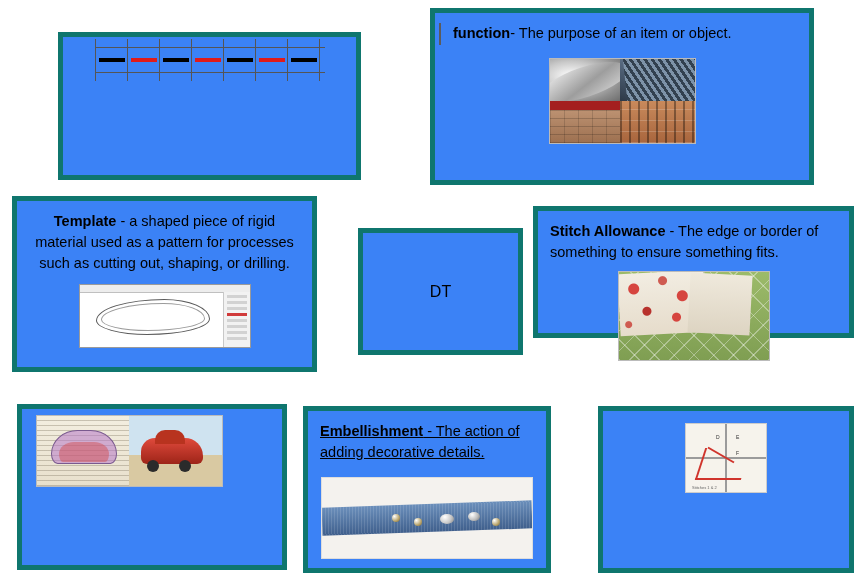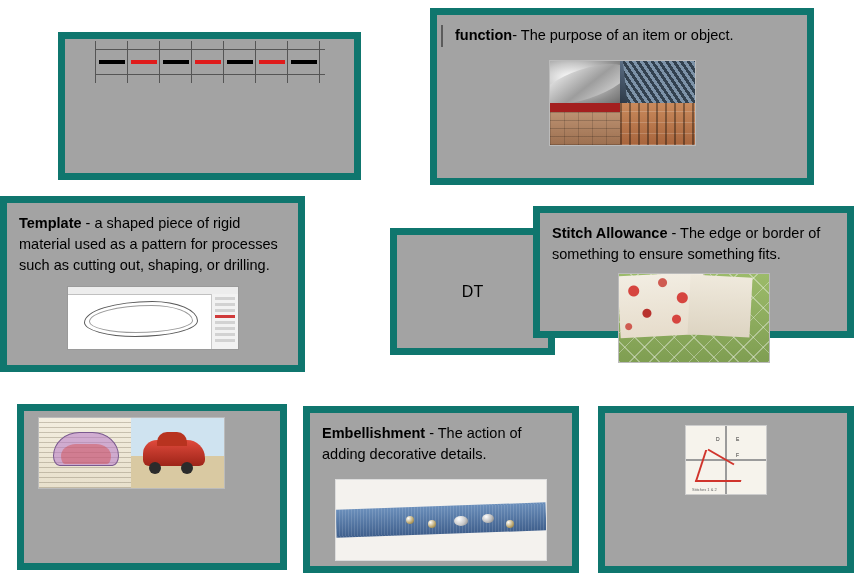--- a/index.html
+++ b/index.html
@@ -10,40 +10,39 @@
   body {
     width: 867px;
     height: 588px;
     position: relative;
     font-family: "Liberation Sans", sans-serif;
     color: #000000;
     overflow: hidden;
   }
   .card {
     position: absolute;
-    border: 7px solid #0f766e;
-    background: #a3a3a3;
+    border: 5px solid #0f766e;
+    background: #3b82f6;
     box-sizing: border-box;
   }
   .card-text {
     font-size: 14.5px;
     line-height: 1.45;
     padding: 10px 12px 4px 12px;
   }
   .term {
     font-weight: bold;
   }
   .center-card {
     display: flex;
     flex-direction: column;
     align-items: center;
     justify-content: center;
     gap: 18px;
     font-size: 16px;
-    margin-left: 32px;
   }
   .imgwrap {
     display: flex;
     justify-content: center;
     align-items: center;
     width: 100%;
   }
 
   
   .stitch-diagram {
@@ -360,21 +359,21 @@
   <div class="imgwrap" style="margin-top:10px;">
     <div class="collage-fn">
       <div class="fn-a"></div>
       <div class="fn-b"></div>
       <div class="fn-c"></div>
       <div class="fn-d"></div>
     </div>
   </div>
 </div>
 
-<div class="card" style="left:0; top:196px; width:305px; height:176px;">
+<div class="card" style="left:12px; top:196px; width:305px; height:176px;text-align:center;">
   <div class="card-text">
     <span class="term">Template</span><span> - a shaped piece of rigid material used as a pattern for processes such as cutting out, shaping, or drilling.</span>
   </div>
   <div class="imgwrap" style="margin-top:6px;">
     <div class="cad">
       <div class="topbar"></div>
       <div class="blob"></div>
       <div class="blob2"></div>
       <div class="sidebar">
         <i></i>
@@ -418,21 +417,21 @@
       <div class="photo">
         <div class="car"></div>
         <div class="cab"></div>
         <div class="w1"></div>
         <div class="w2"></div>
       </div>
     </div>
   </div>
 </div>
 
-<div class="card" style="left:303px; top:406px; width:276px; height:167px;">
+<div class="card" style="left:303px; top:406px; width:248px; height:167px;text-decoration:underline;">
   <div class="card-text">
     <span class="term">Embellishment</span><span> - The action of adding decorative details.</span>
   </div>
   <div class="imgwrap" style="margin-top:10px;">
     <div class="embell">
       <div class="denim"></div>
       <div class="bead b1"></div>
       <div class="bead b2"></div>
       <div class="bead b3"></div>
       <div class="bead b4"></div>

